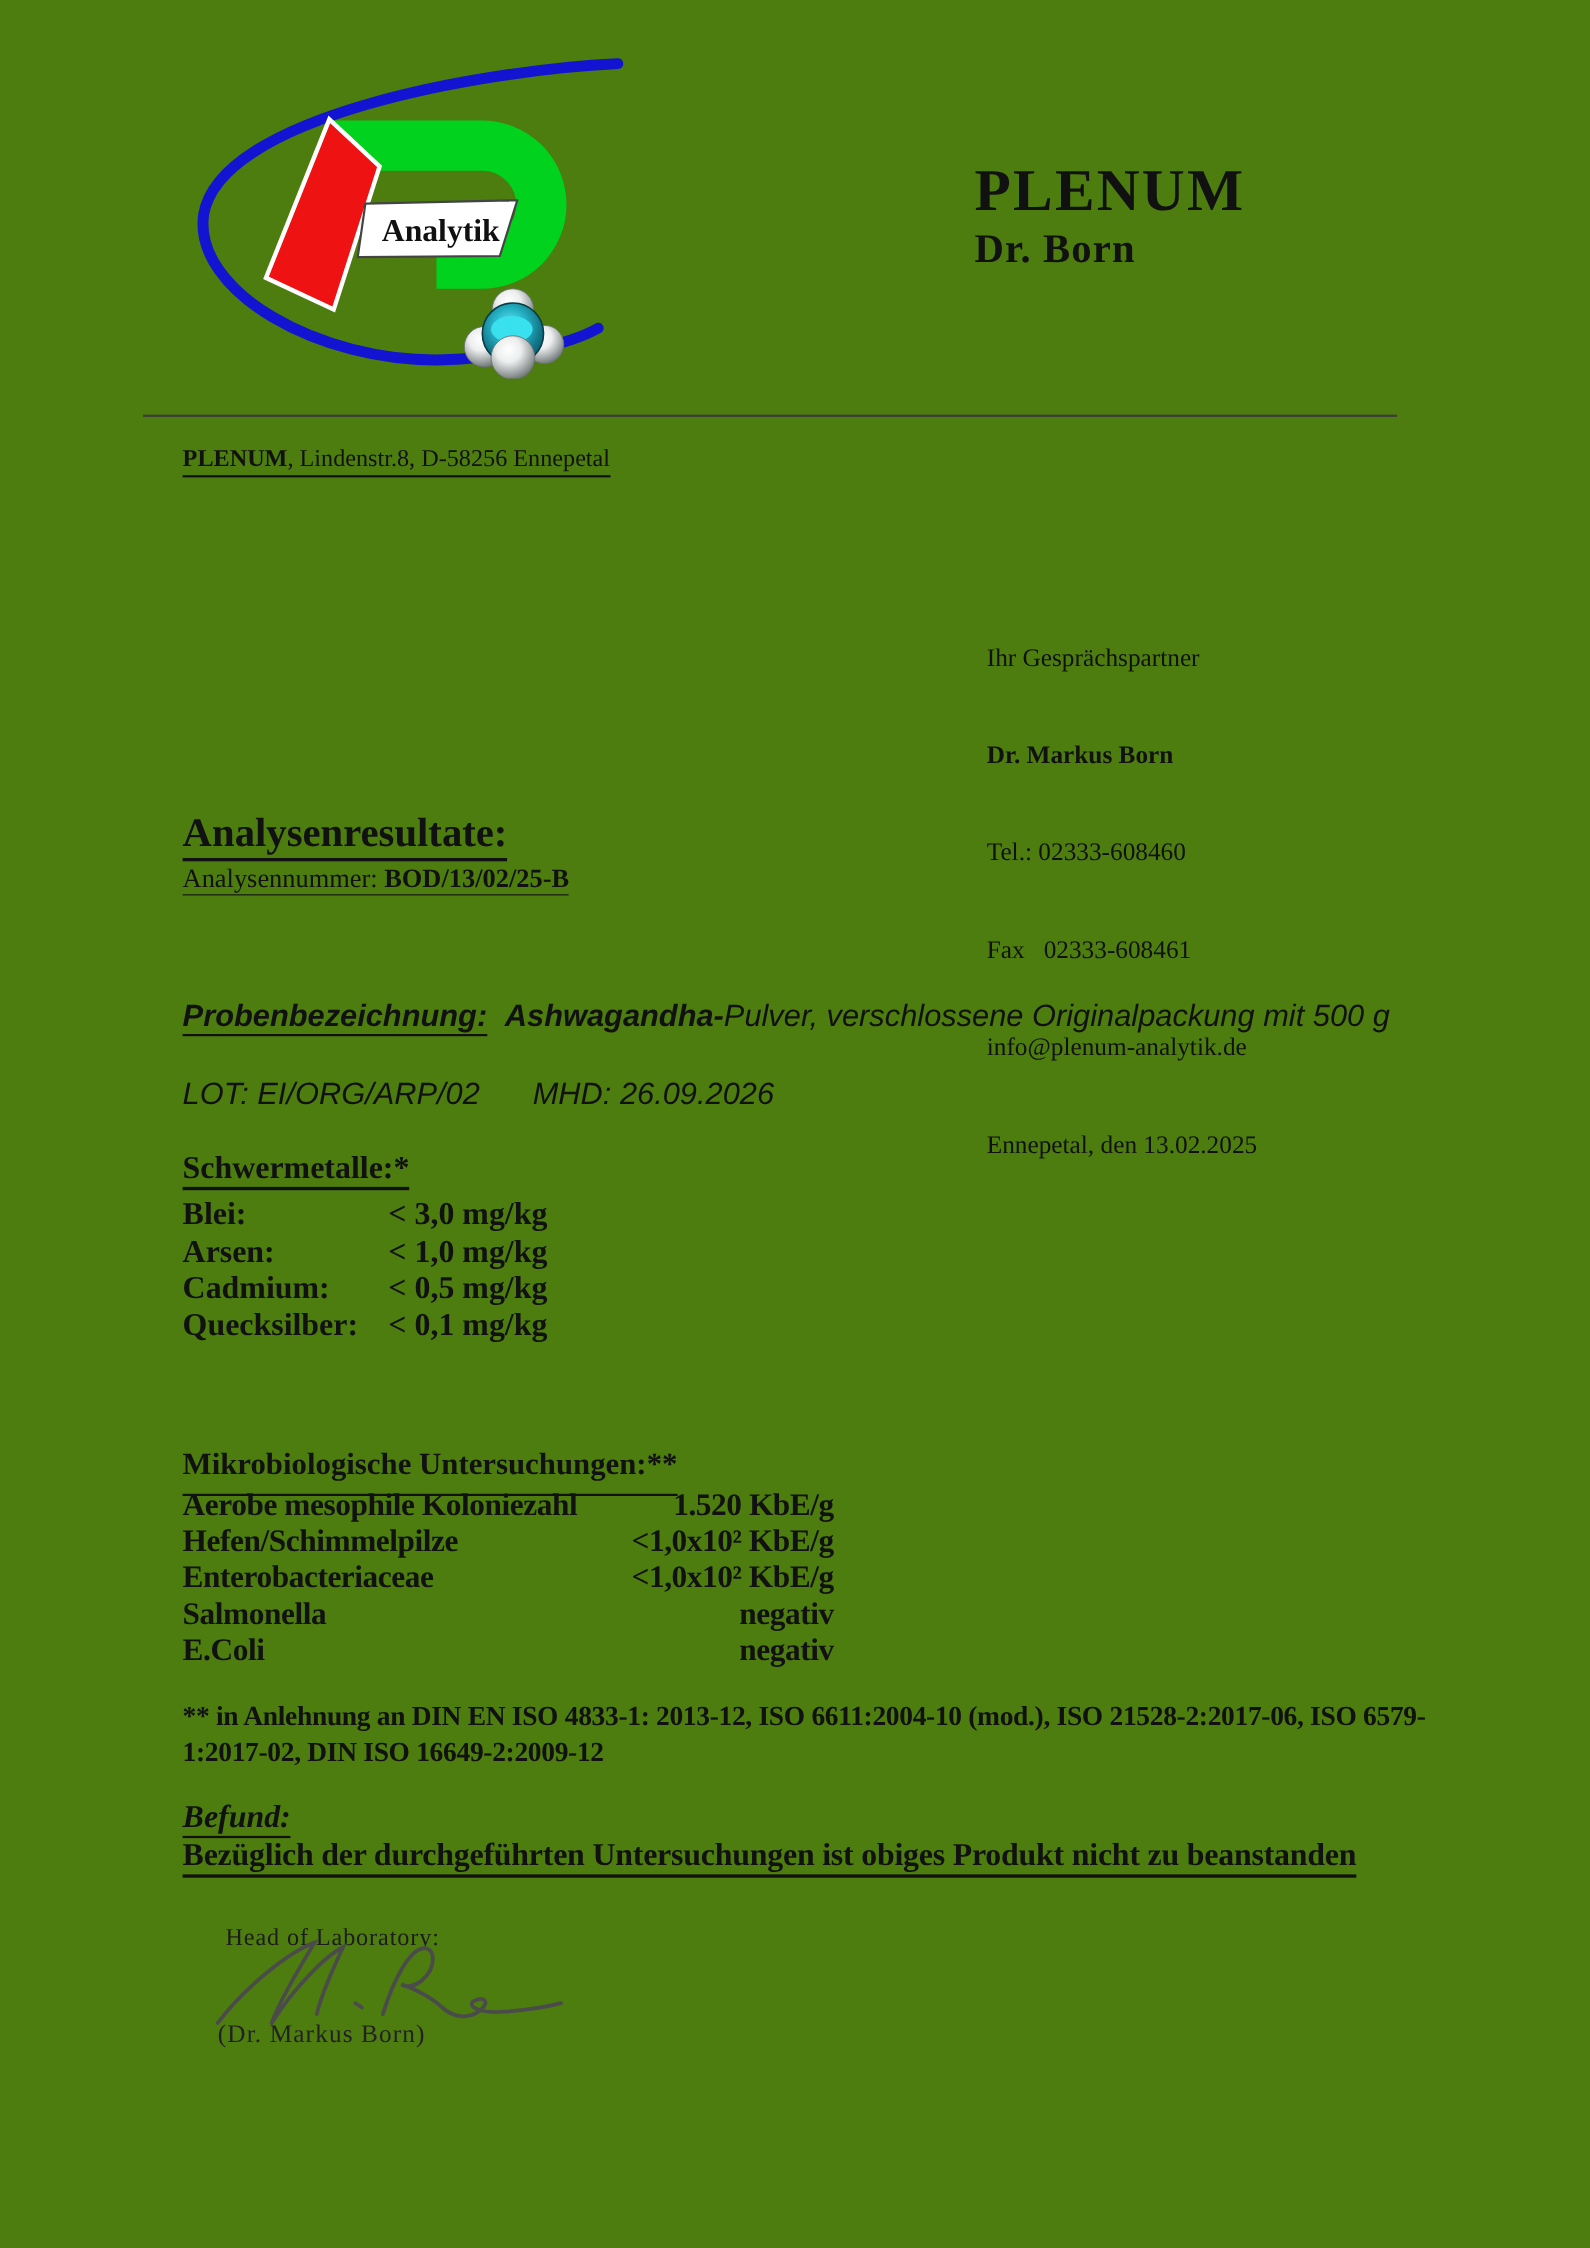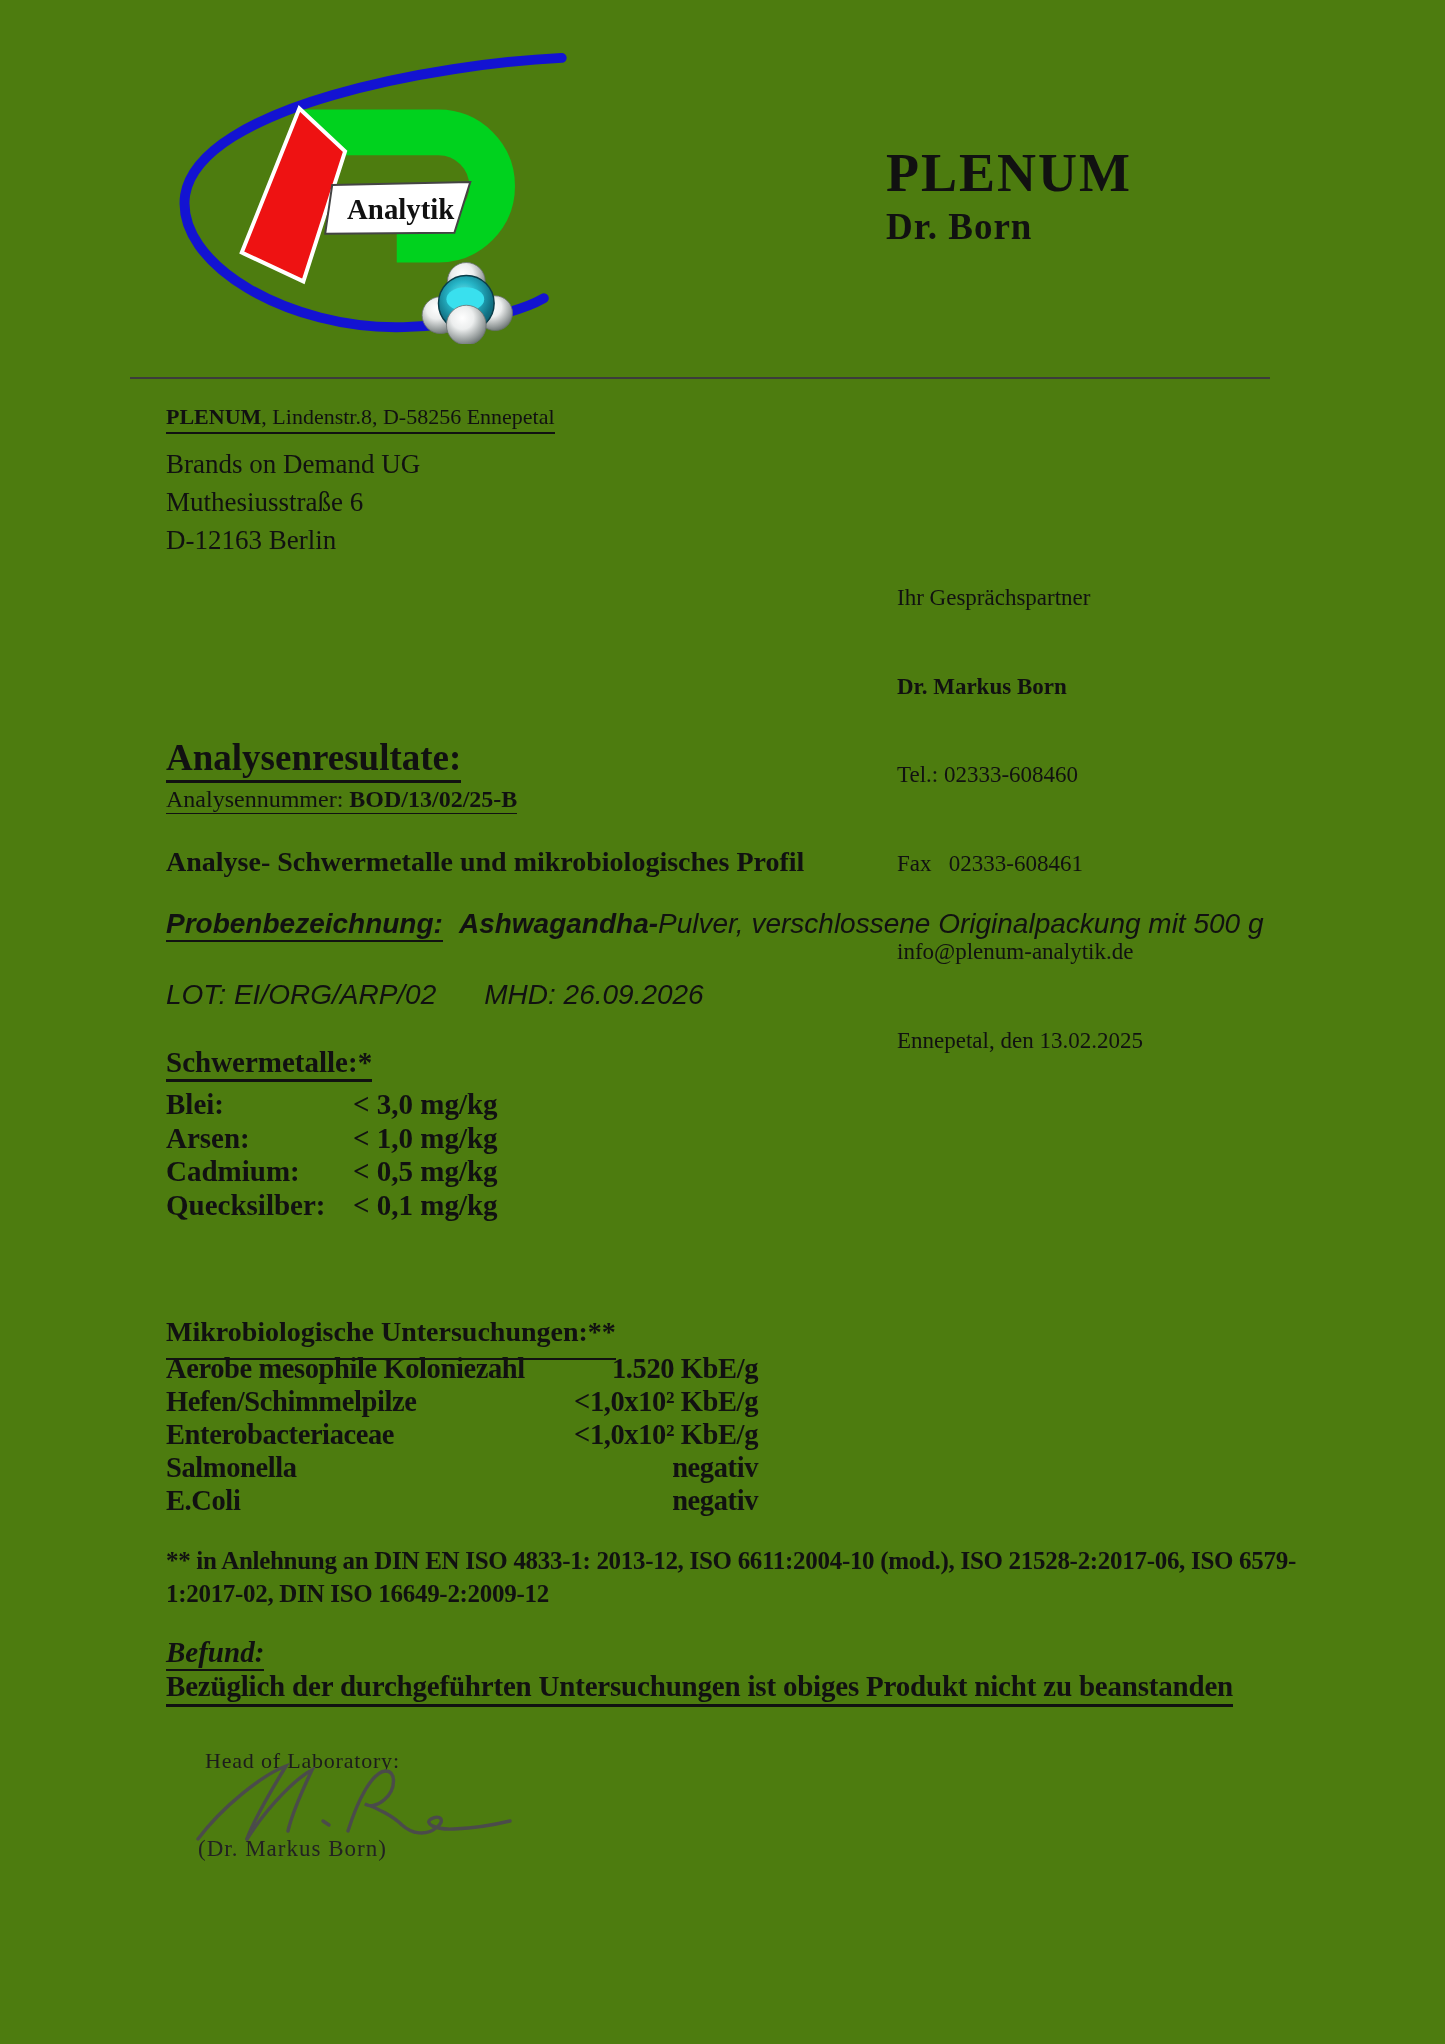--- a/index.html
+++ b/index.html
@@ -101,42 +101,36 @@
 
   <div class="brand">
     <div class="brand-name">PLENUM</div>
     <div class="brand-sub">Dr. Born</div>
   </div>
 
   <div class="rule"></div>
 
   <div class="sender"><span class="b">PLENUM</span><span>, Lindenstr.8, D-58256 Ennepetal</span></div>
 
-  <div class="recipient">
-    <div>Brands on Demand UG</div>
-    <div>Muthesiusstraße 6</div>
-    <div>D-12163 Berlin</div>
-  </div>
 
   <div class="contact">
     <div>Ihr Gesprächspartner</div>
     <div class="b">Dr. Markus Born</div>
     <div>Tel.: 02333-608460</div>
     <div>Fax   02333-608461</div>
     <div>info@plenum-analytik.de</div>
     <div>Ennepetal, den 13.02.2025</div>
   </div>
 
   <div class="results-h"><span>Analysenresultate:</span></div>
 
   <div class="anum">
     <span class="wrap"><span>Analysennummer: </span><span class="b">BOD/13/02/25-B</span></span>
   </div>
 
-  <div class="atitle">Analyse- Schwermetalle und mikrobiologisches Profil</div>
 
   <div class="sample">
     <span class="sample-label">Probenbezeichnung:</span><span class="sample-name">Ashwagandha-</span><span>Pulver, verschlossene Originalpackung mit 500 g</span>
   </div>
 
   <div class="lot">
     <span>LOT: EI/ORG/ARP/02</span><span class="mhd">MHD: 26.09.2026</span>
   </div>
 
   <div class="hm-h"><span>Schwermetalle:*</span></div>

